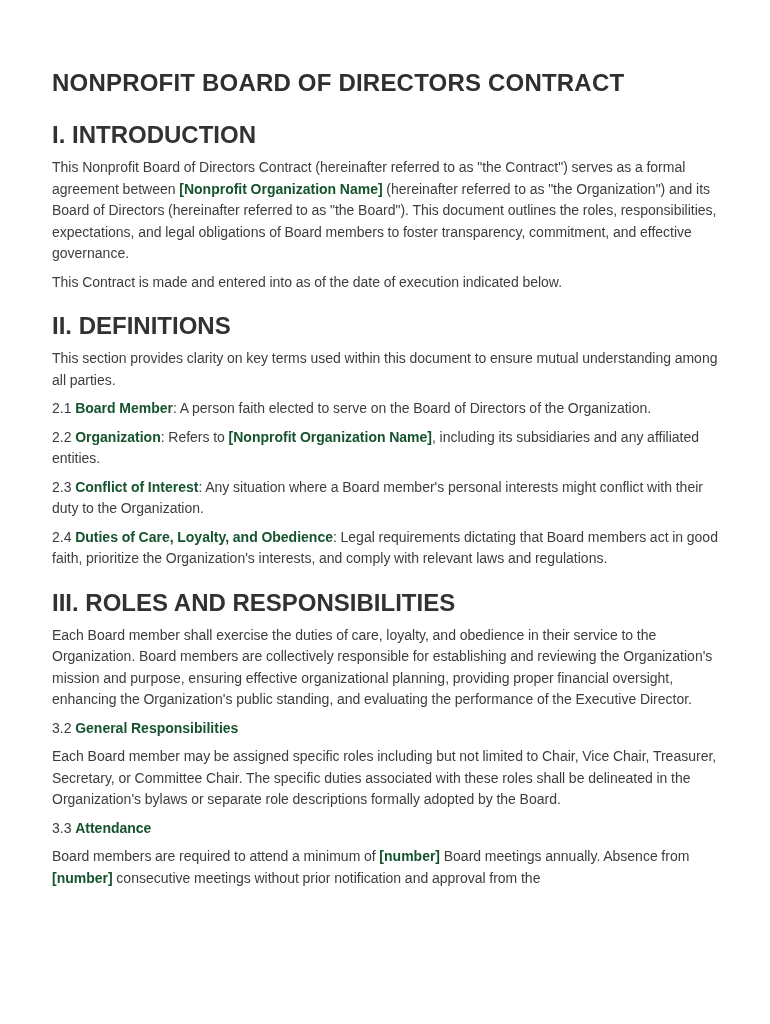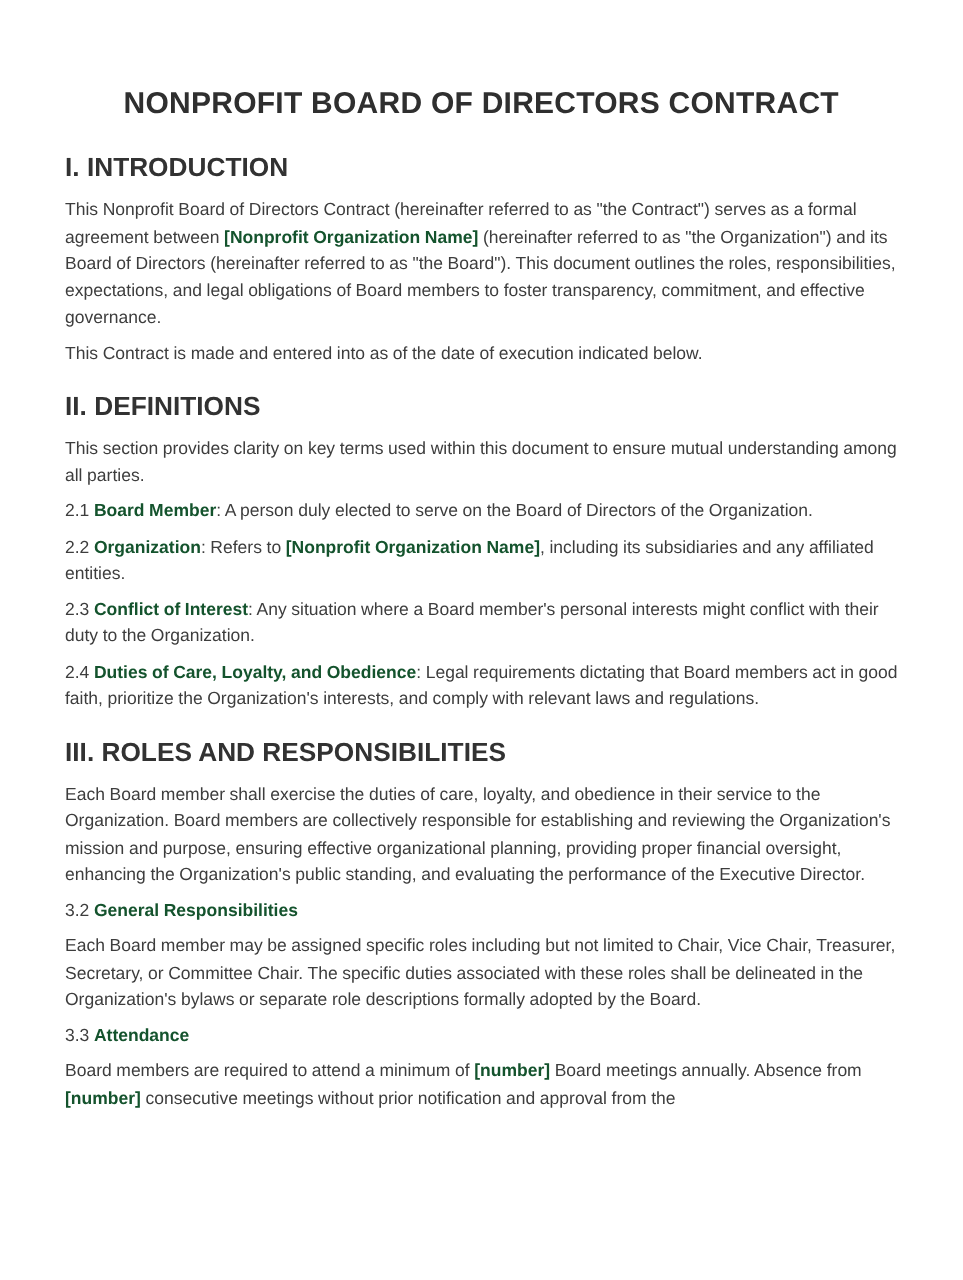--- a/index.html
+++ b/index.html
@@ -13,24 +13,23 @@
     font-family: "Liberation Sans", "DejaVu Sans", sans-serif;
     color: #3d3d3d;
   }
   .doc-title {
     font-size: 24px;
     line-height: 30px;
     font-weight: bold;
     color: #2f2f2f;
     letter-spacing: 0.2px;
     margin: 0 0 25px 0;
-    text-align: center;
   }
   .doc-h2 {
-    font-size: 21px;
+    font-size: 24px;
     line-height: 24px;
     font-weight: bold;
     color: #323232;
     margin: 21px 0 10px 0;
   }
   .doc-p {
     font-size: 14px;
     line-height: 21.5px;
     margin: 0 0 7px 0;
     color: #3d3d3d;
@@ -42,21 +41,21 @@
 <body>
 
 <div class="page">
   <div>
       <h1 class="doc-title"><span>NONPROFIT BOARD OF DIRECTORS CONTRACT</span></h1>
       <h2 class="doc-h2"><span>I. INTRODUCTION</span></h2>
       <p class="doc-p"><span>This Nonprofit Board of Directors Contract (hereinafter referred to as "the Contract") serves as a formal agreement between </span><span class="b">[Nonprofit Organization Name]</span><span> (hereinafter referred to as "the Organization") and its Board of Directors (hereinafter referred to as "the Board"). This document outlines the roles, responsibilities, expectations, and legal obligations of Board members to foster transparency, commitment, and effective governance.</span></p>
       <p class="doc-p"><span>This Contract is made and entered into as of the date of execution indicated below.</span></p>
       <h2 class="doc-h2"><span>II. DEFINITIONS</span></h2>
       <p class="doc-p"><span>This section provides clarity on key terms used within this document to ensure mutual understanding among all parties.</span></p>
-      <p class="doc-p"><span>2.1 </span><span class="b">Board Member</span><span>: A person duly elected to serve on the Board of Directors of the Organization.</span></p>
+      <p class="doc-p"><span>2.1 </span><span class="b">Board Member</span><span>: A person faith elected to serve on the Board of Directors of the Organization.</span></p>
       <p class="doc-p"><span>2.2 </span><span class="b">Organization</span><span>: Refers to </span><span class="b">[Nonprofit Organization Name]</span><span>, including its subsidiaries and any affiliated entities.</span></p>
       <p class="doc-p"><span>2.3 </span><span class="b">Conflict of Interest</span><span>: Any situation where a Board member's personal interests might conflict with their duty to the Organization.</span></p>
       <p class="doc-p"><span>2.4 </span><span class="b">Duties of Care, Loyalty, and Obedience</span><span>: Legal requirements dictating that Board members act in good faith, prioritize the Organization's interests, and comply with relevant laws and regulations.</span></p>
       <h2 class="doc-h2"><span>III. ROLES AND RESPONSIBILITIES</span></h2>
       <p class="doc-p"><span>Each Board member shall exercise the duties of care, loyalty, and obedience in their service to the Organization. Board members are collectively responsible for establishing and reviewing the Organization's mission and purpose, ensuring effective organizational planning, providing proper financial oversight, enhancing the Organization's public standing, and evaluating the performance of the Executive Director.</span></p>
       <p class="doc-p"><span>3.2 </span><span class="b">General Responsibilities</span></p>
       <p class="doc-p"><span>Each Board member may be assigned specific roles including but not limited to Chair, Vice Chair, Treasurer, Secretary, or Committee Chair. The specific duties associated with these roles shall be delineated in the Organization's bylaws or separate role descriptions formally adopted by the Board.</span></p>
       <p class="doc-p"><span>3.3 </span><span class="b">Attendance</span></p>
       <p class="doc-p"><span>Board members are required to attend a minimum of </span><span class="b">[number]</span><span> Board meetings annually. Absence from </span><span class="b">[number]</span><span> consecutive meetings without prior notification and approval from the</span></p>
     </div>

